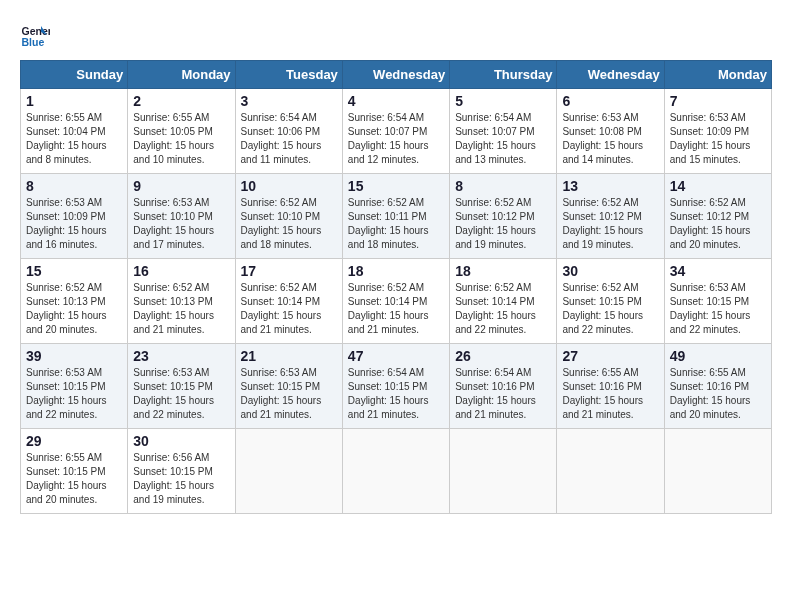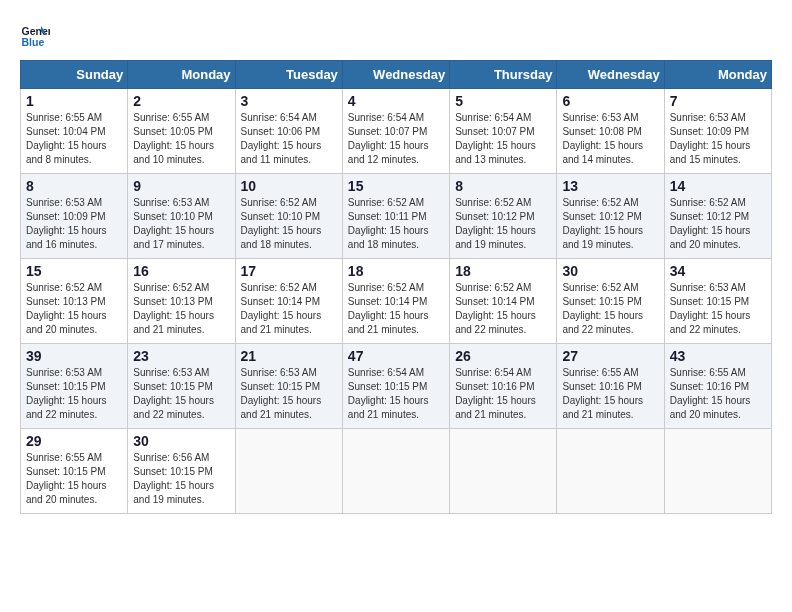--- a/index.html
+++ b/index.html
@@ -271,21 +271,21 @@
           Sunrise: 6:54 AM<br>Sunset: 10:16 PM<br>Daylight: 15 hours and 21 minutes.
         </div>
       </td>
         <td>
         <span class="day-num">27</span>
         <div class="day-info">
           Sunrise: 6:55 AM<br>Sunset: 10:16 PM<br>Daylight: 15 hours and 21 minutes.
         </div>
       </td>
         <td>
-        <span class="day-num">43</span>
+        <span class="day-num">49</span>
         <div class="day-info">
           Sunrise: 6:55 AM<br>Sunset: 10:16 PM<br>Daylight: 15 hours and 20 minutes.
         </div>
       </td>
       </tr>
       <tr>
         <td>
         <span class="day-num">29</span>
         <div class="day-info">
           Sunrise: 6:55 AM<br>Sunset: 10:15 PM<br>Daylight: 15 hours and 20 minutes.

